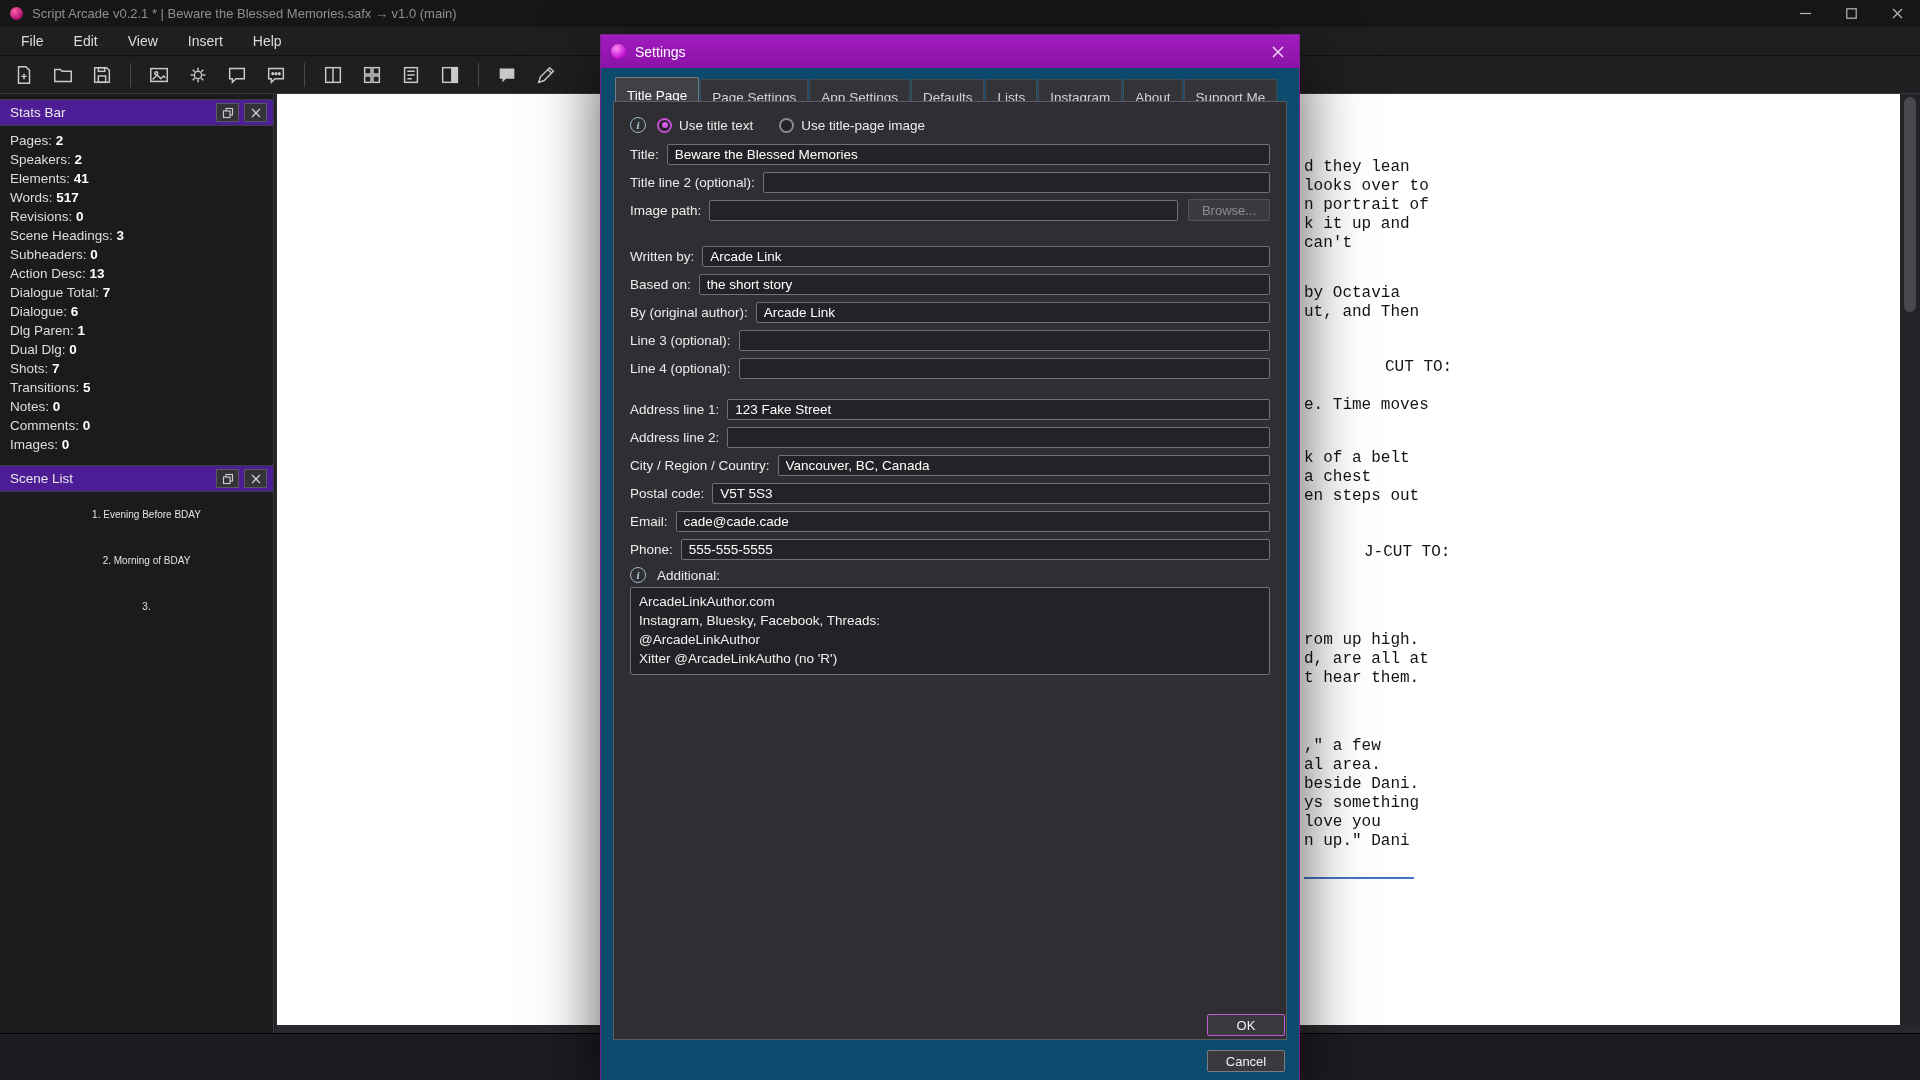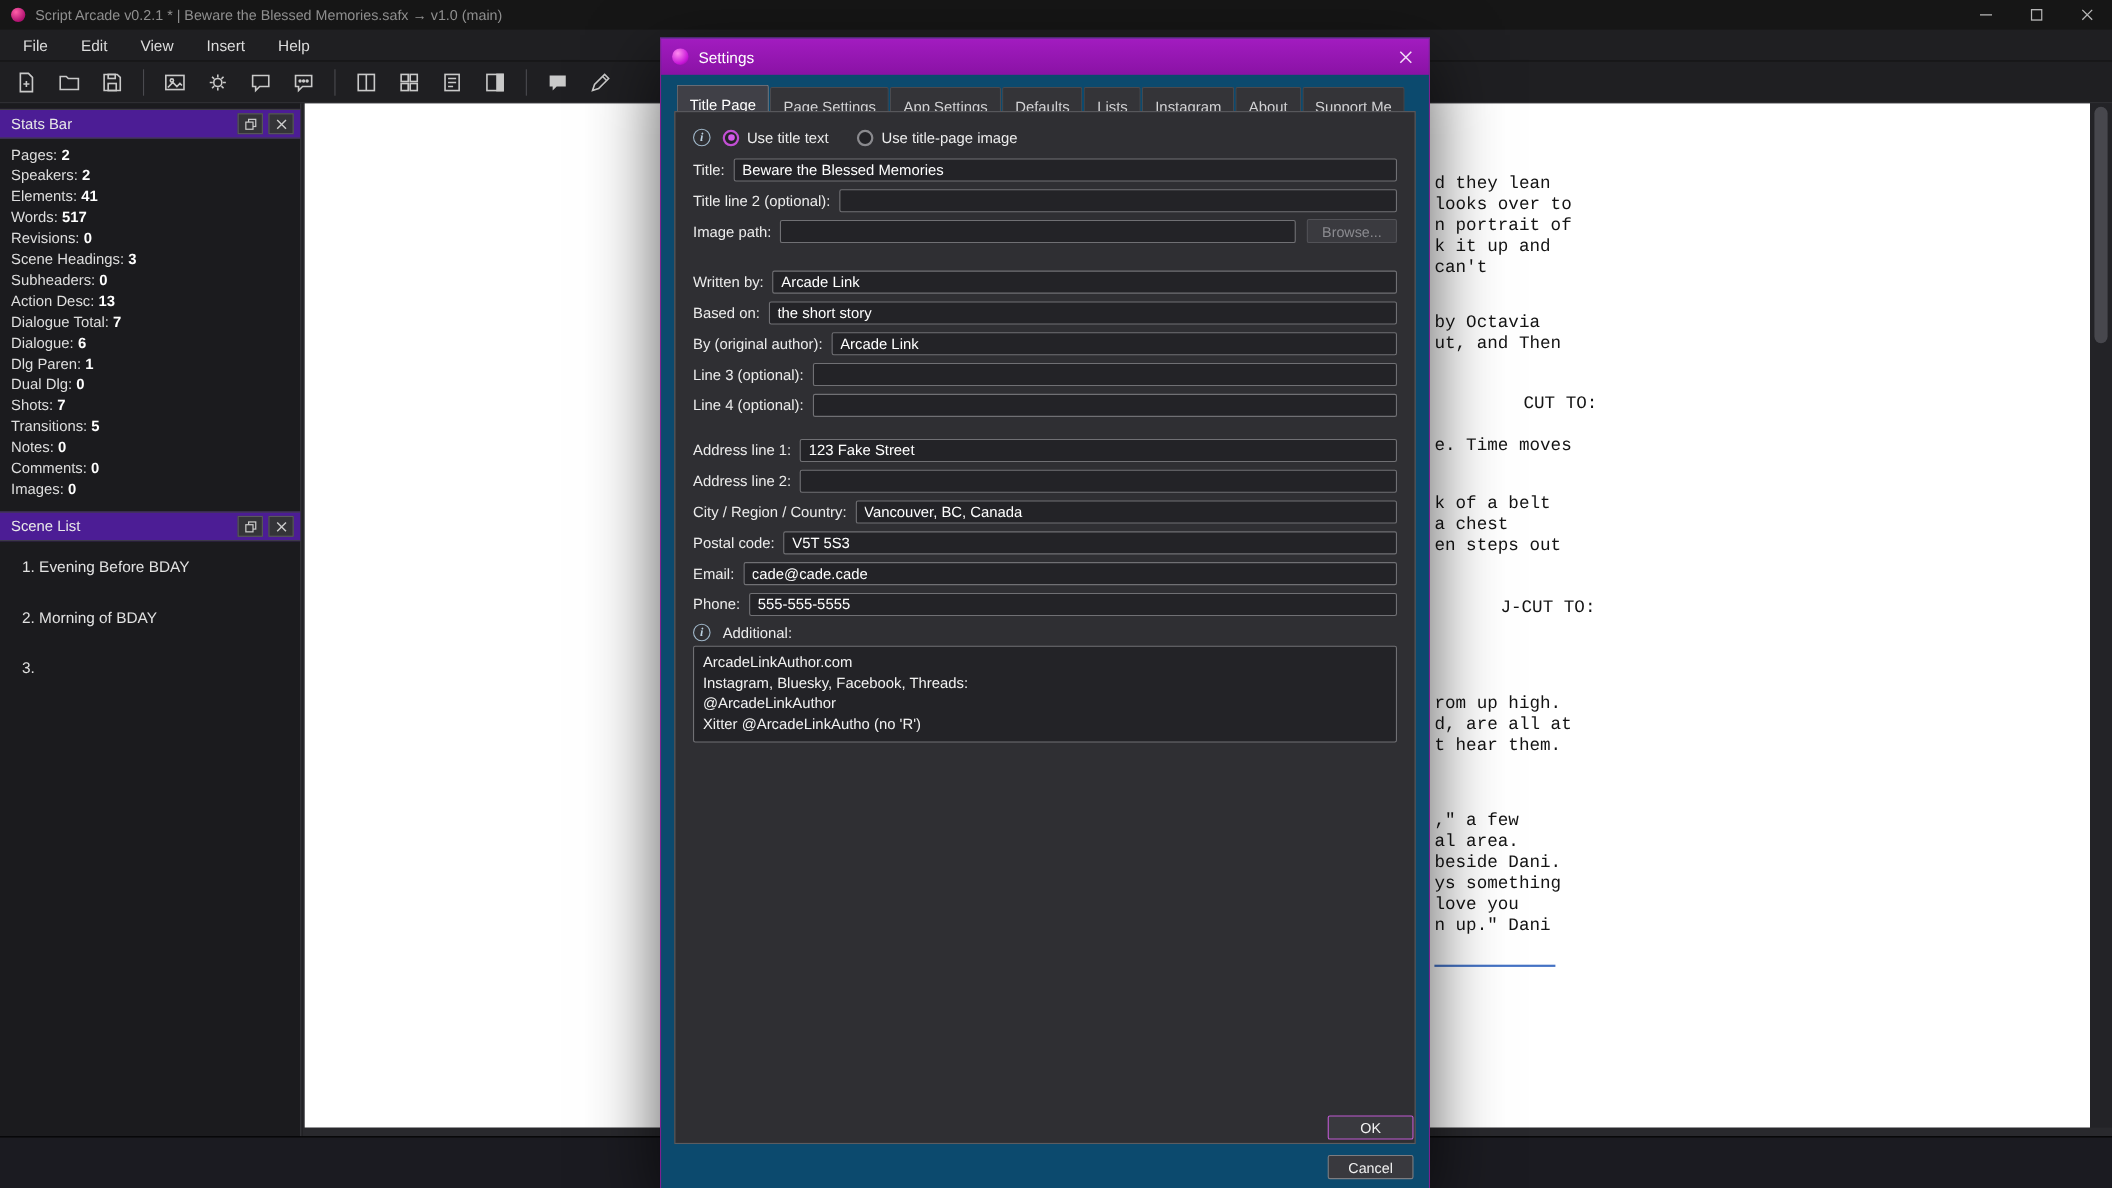--- a/index.html
+++ b/index.html
@@ -25,21 +25,21 @@
 
   
   .dock { position:absolute; top:94px; left:0; width:274px; bottom:47px; background:#1b1b1e; border-right:1px solid #3c3c40; }
   .panel-header { position:absolute; left:0; right:0; height:27px; background:#4c1d95; border-top:1px solid #3e3e42; border-bottom:1px solid #3e3e42; display:flex; align-items:center; padding:0 6px 0 10px; color:#e8e8e8; font-size:13.5px; }
   .panel-btns { margin-left:auto; display:flex; gap:5px; }
   .panel-btn { width:23px; height:19px; border:1px solid #5a5a5e; background:#343438; display:flex; align-items:center; justify-content:center; }
   .stats-list { position:absolute; top:37px; left:0; right:0; }
   .stat-row { height:19px; line-height:19px; padding:0 10px; font-size:13.5px; color:#dedede; white-space:nowrap; }
   .stat-row b { color:#ffffff; }
   .scene-list { position:absolute; top:411px; left:0; right:0; }
-  .scene-item { height:20px; line-height:20px; margin-bottom:26px; padding-left:20px; font-size:14px; color:#e2e2e2; }
+  .scene-item { height:20px; line-height:20px; margin-bottom:26px; padding-left:20px; font-size:10px; color:#e2e2e2;text-align:center; }
 
   
   .docarea { position:absolute; top:94px; left:275px; right:0; bottom:47px; background:#29292d; }
   .page { position:absolute; left:2px; top:0; right:20px; bottom:8px; background:#ffffff; }
   .doc-line { position:absolute; left:1027px; font-family:"Liberation Mono","DejaVu Sans Mono",monospace; font-size:16px; color:#141414; white-space:pre; }
   .page-break { position:absolute; left:1027px; top:783px; width:110px; height:2px; background:#4472c4; }
   .vscroll { position:absolute; right:0; top:0; width:20px; bottom:8px; background:#232327; }
   .vthumb { position:absolute; top:3px; left:4px; right:4px; height:215px; background:#47474d; border-radius:6px; }
 
   

